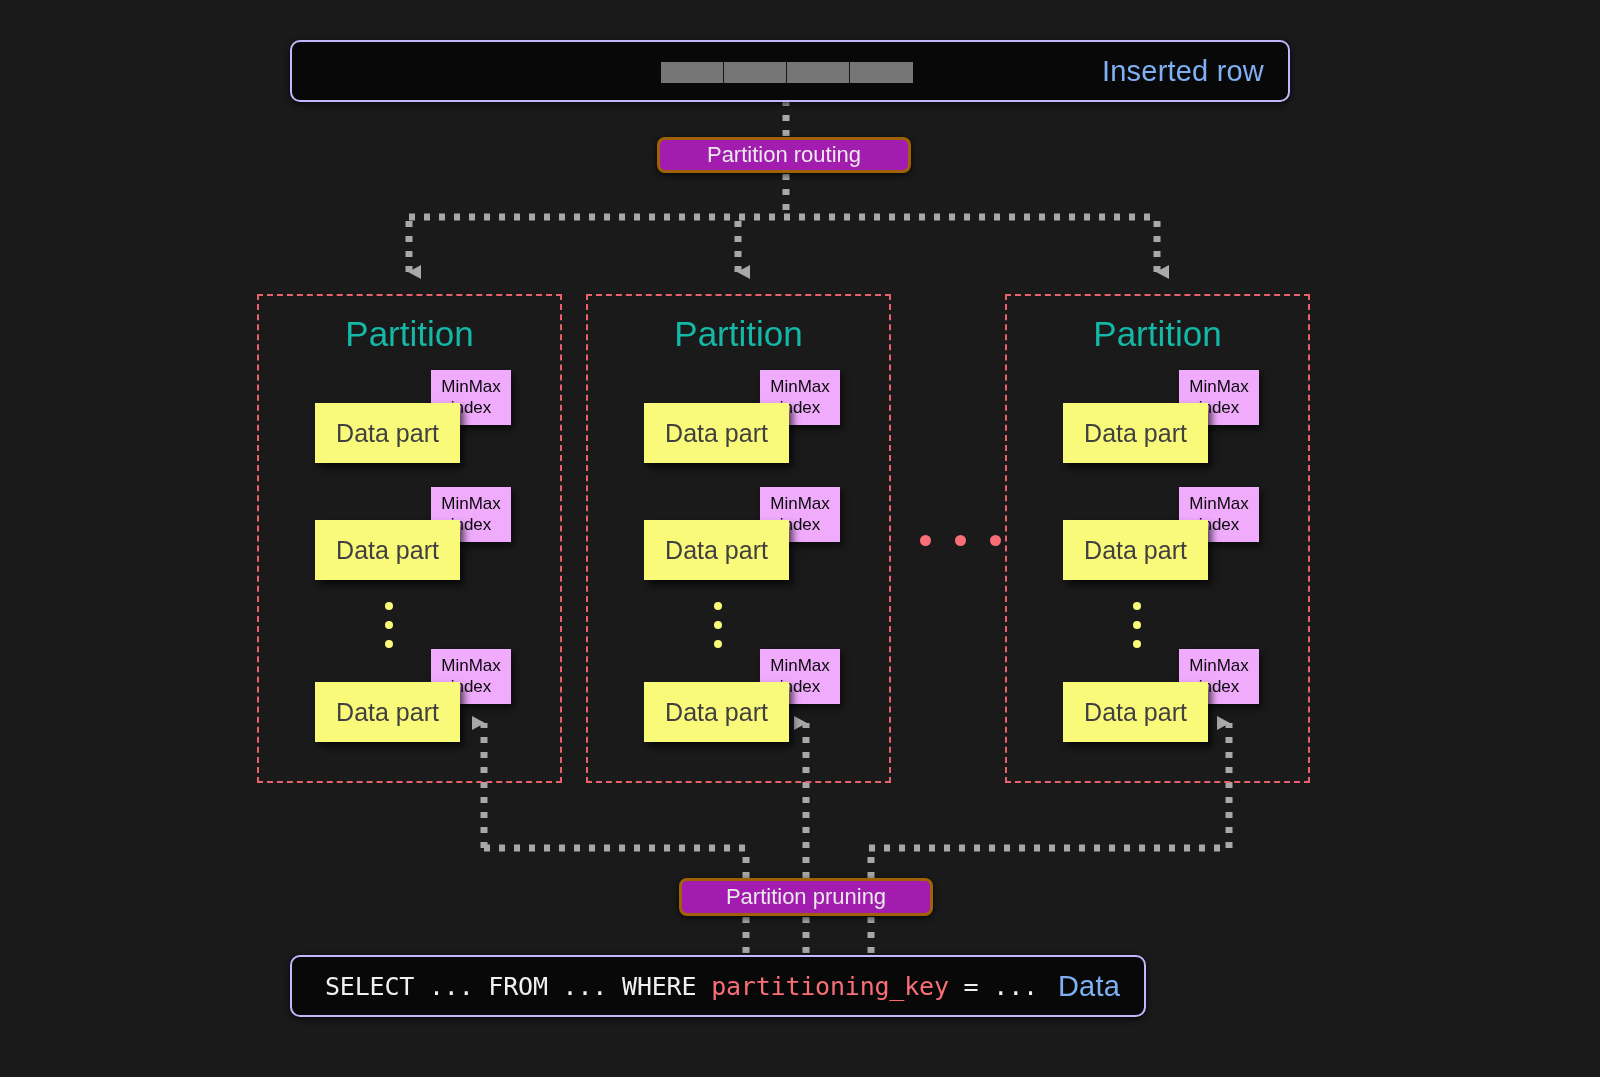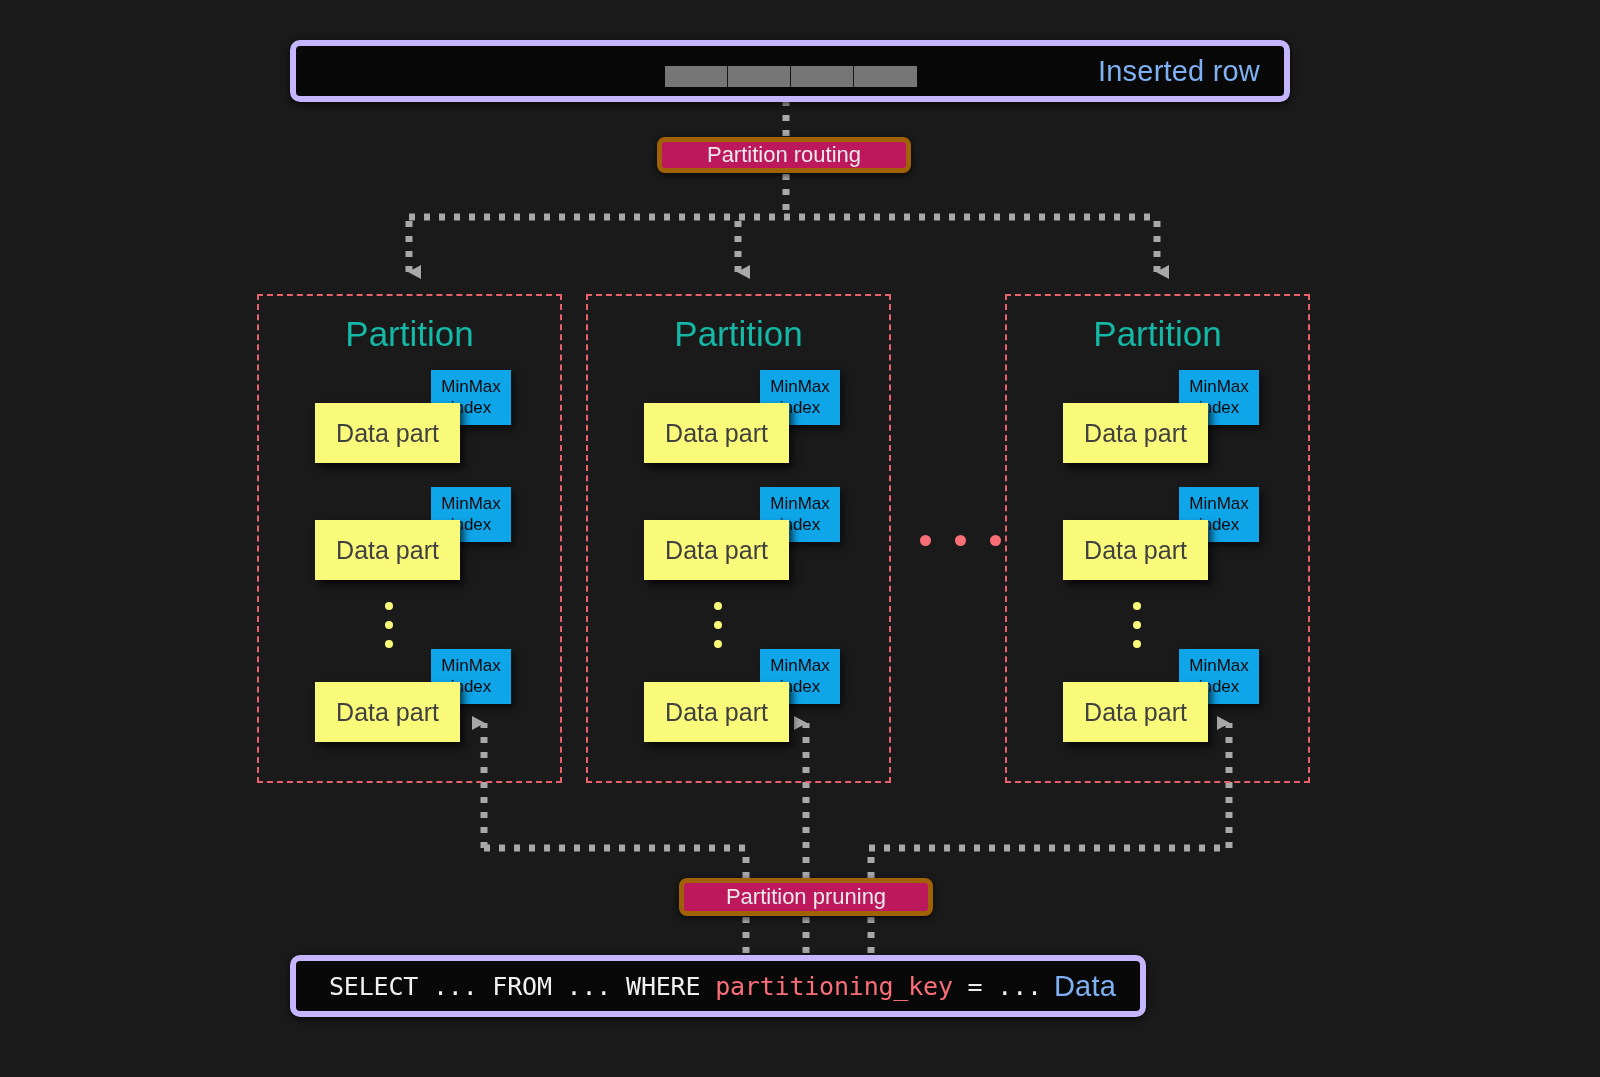--- a/index.html
+++ b/index.html
@@ -21,21 +21,21 @@
     position: absolute;
     left: 0; top: 0;
     width: 1600px; height: 1077px;
     pointer-events: none;
   }
 
   
   .bar {
     position: absolute;
     background: #080808;
-    border: 6px solid #c4b5fd;
+    border: 2px solid #c4b5fd;
     border-radius: 10px;
     box-shadow: 0 2px 7px rgba(0,0,0,0.75);
   }
   #inserted-row-bar {
     left: 290px; top: 40px;
     width: 1000px; height: 62px;
   }
   #query-bar {
     left: 290px; top: 955px;
     width: 856px; height: 62px;
@@ -71,22 +71,22 @@
     font-size: 25px;
     color: #f0f0f0;
     white-space: pre;
     letter-spacing: -0.2px;
   }
   .query-text .key { color: #fa6e78; }
 
   
   .pill {
     position: absolute;
-    background: #be185d;
-    border: 5px solid #a16207;
+    background: #a21caf;
+    border: 3px solid #a16207;
     border-radius: 8px;
     color: #eaeaea;
     font-size: 22px;
     display: flex;
     align-items: center;
     justify-content: center;
     box-shadow: 0 2px 6px rgba(0,0,0,0.7);
     white-space: nowrap;
   }
   #partition-routing-box {
@@ -133,21 +133,21 @@
     align-items: center;
     justify-content: center;
     box-shadow: 4px 5px 7px rgba(0,0,0,0.65);
     z-index: 2;
     white-space: nowrap;
   }
   .minmax {
     position: absolute;
     width: 80px;
     height: 55px;
-    background: #0ea5e9;
+    background: #f0abfc;
     color: #0a0a0a;
     font-size: 17px;
     line-height: 1.22;
     text-align: center;
     display: flex;
     flex-direction: column;
     align-items: center;
     justify-content: center;
     box-shadow: 3px 4px 7px rgba(0,0,0,0.6);
     z-index: 1;

